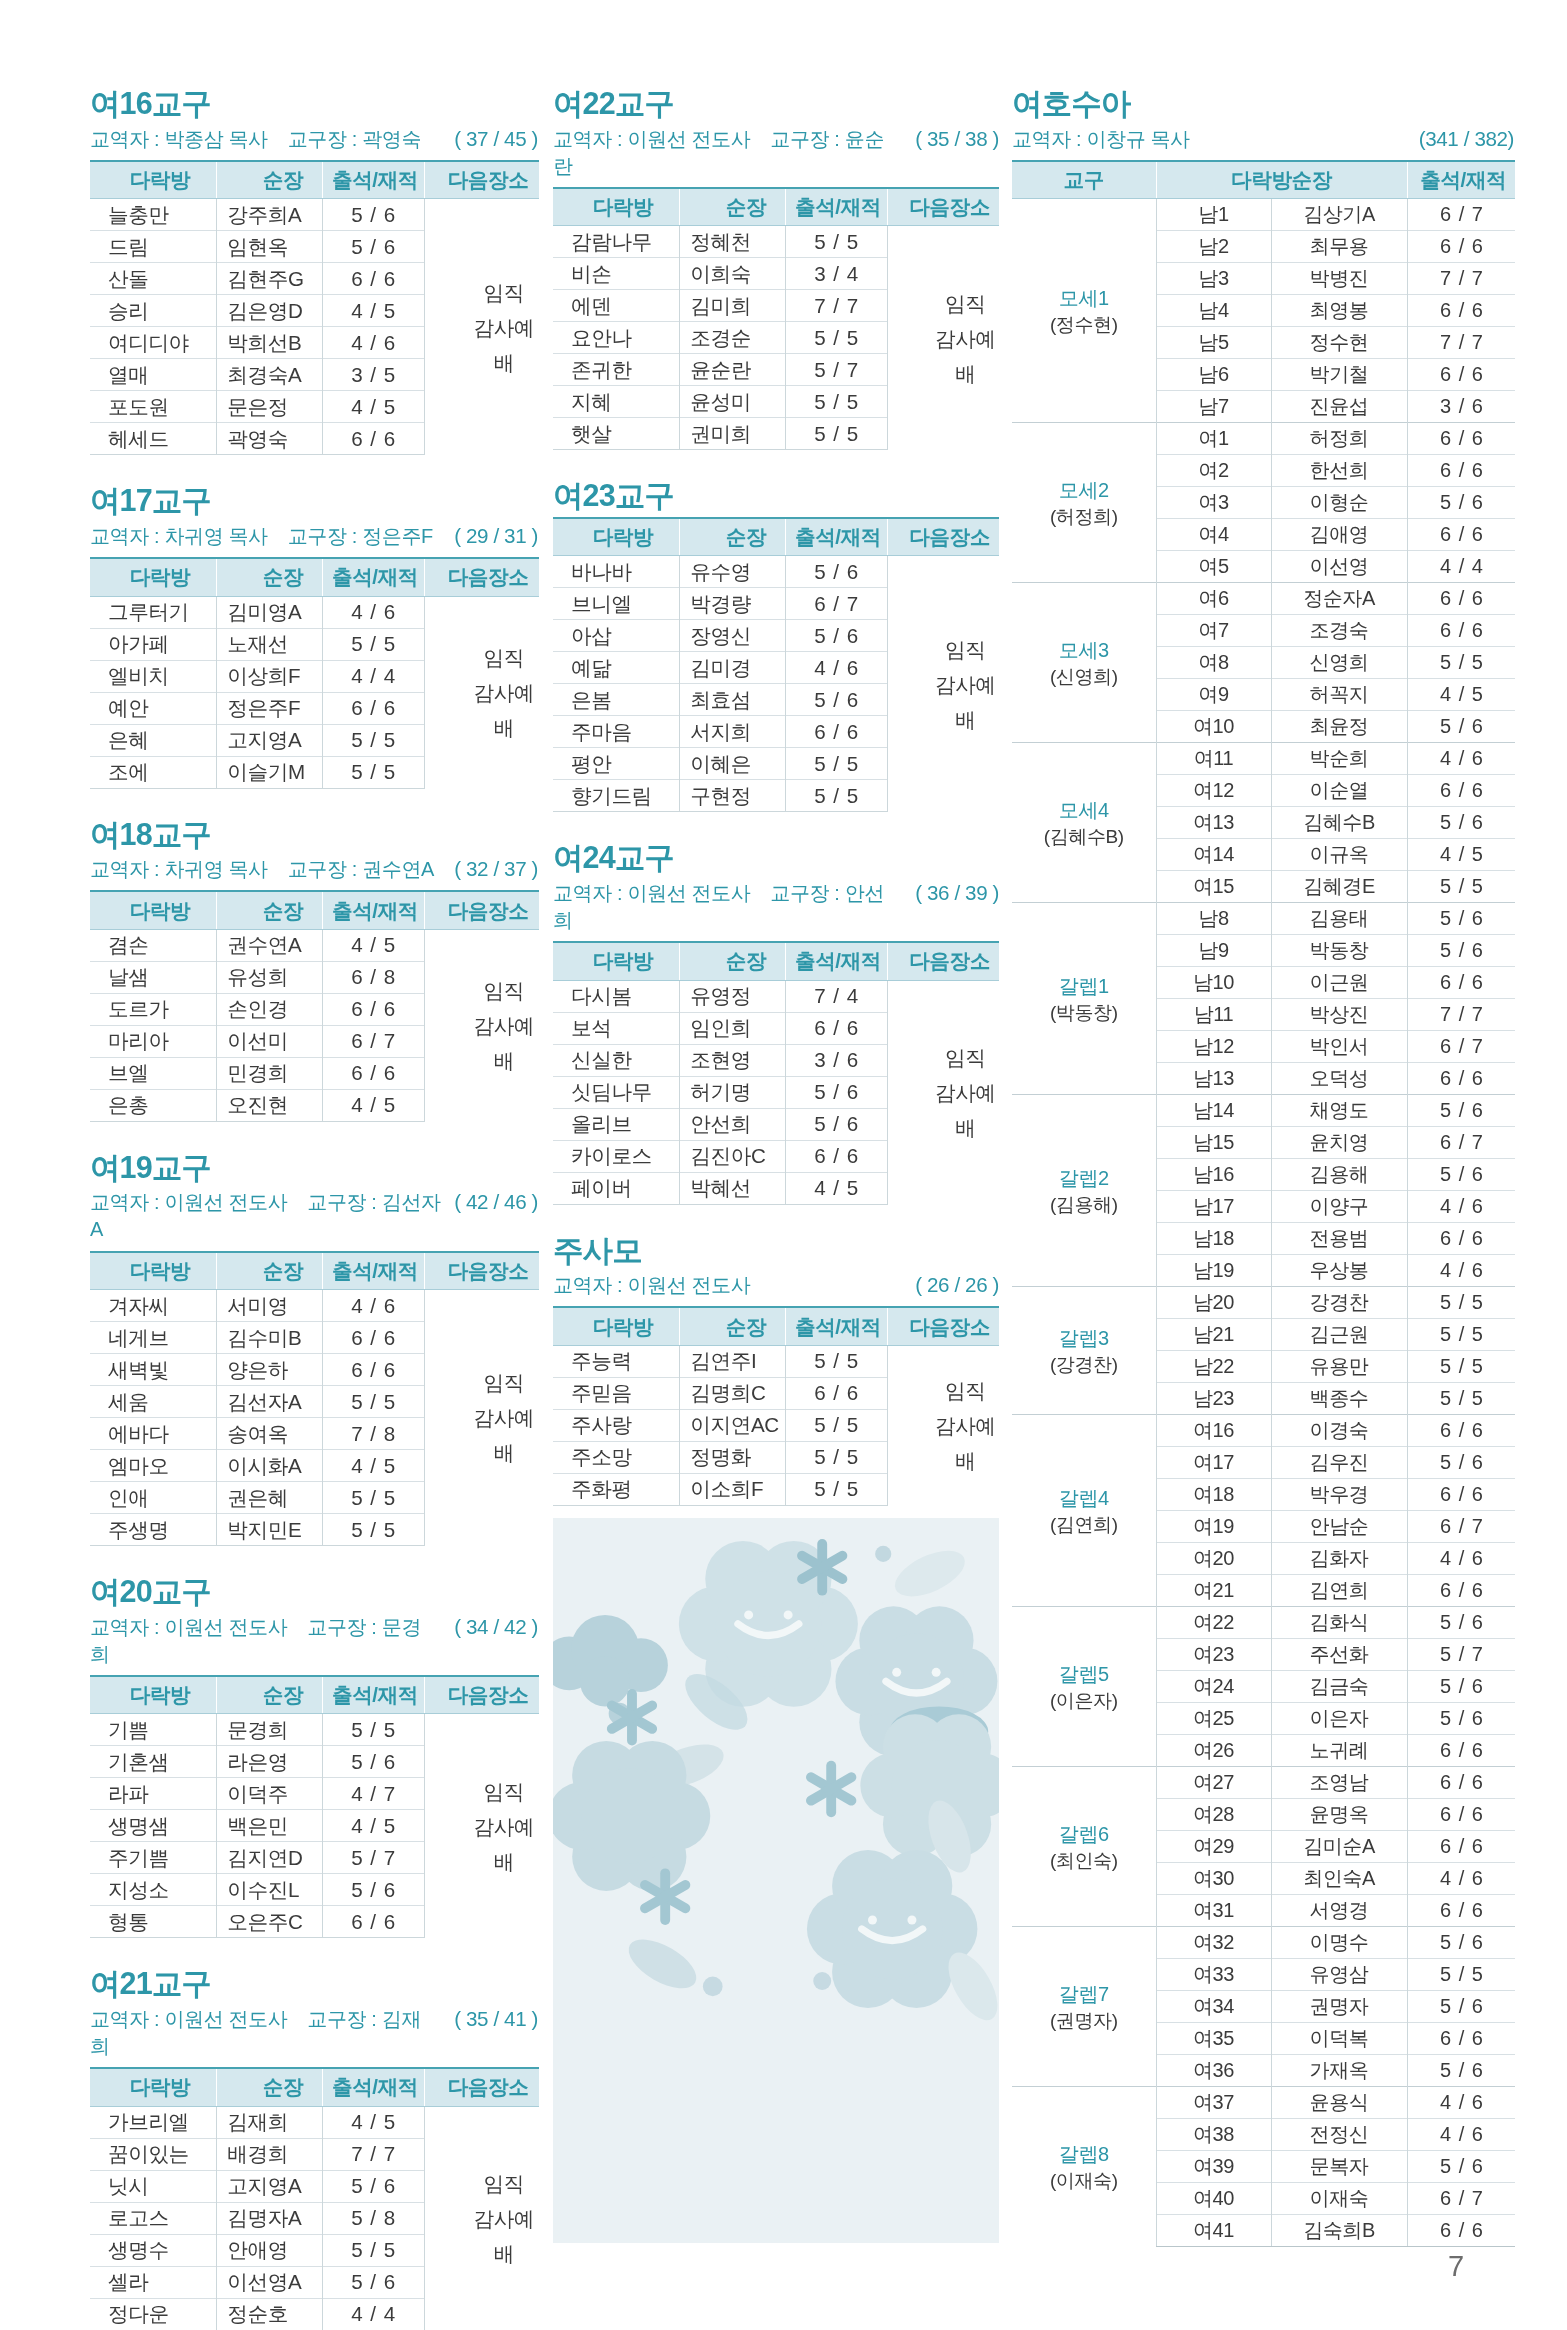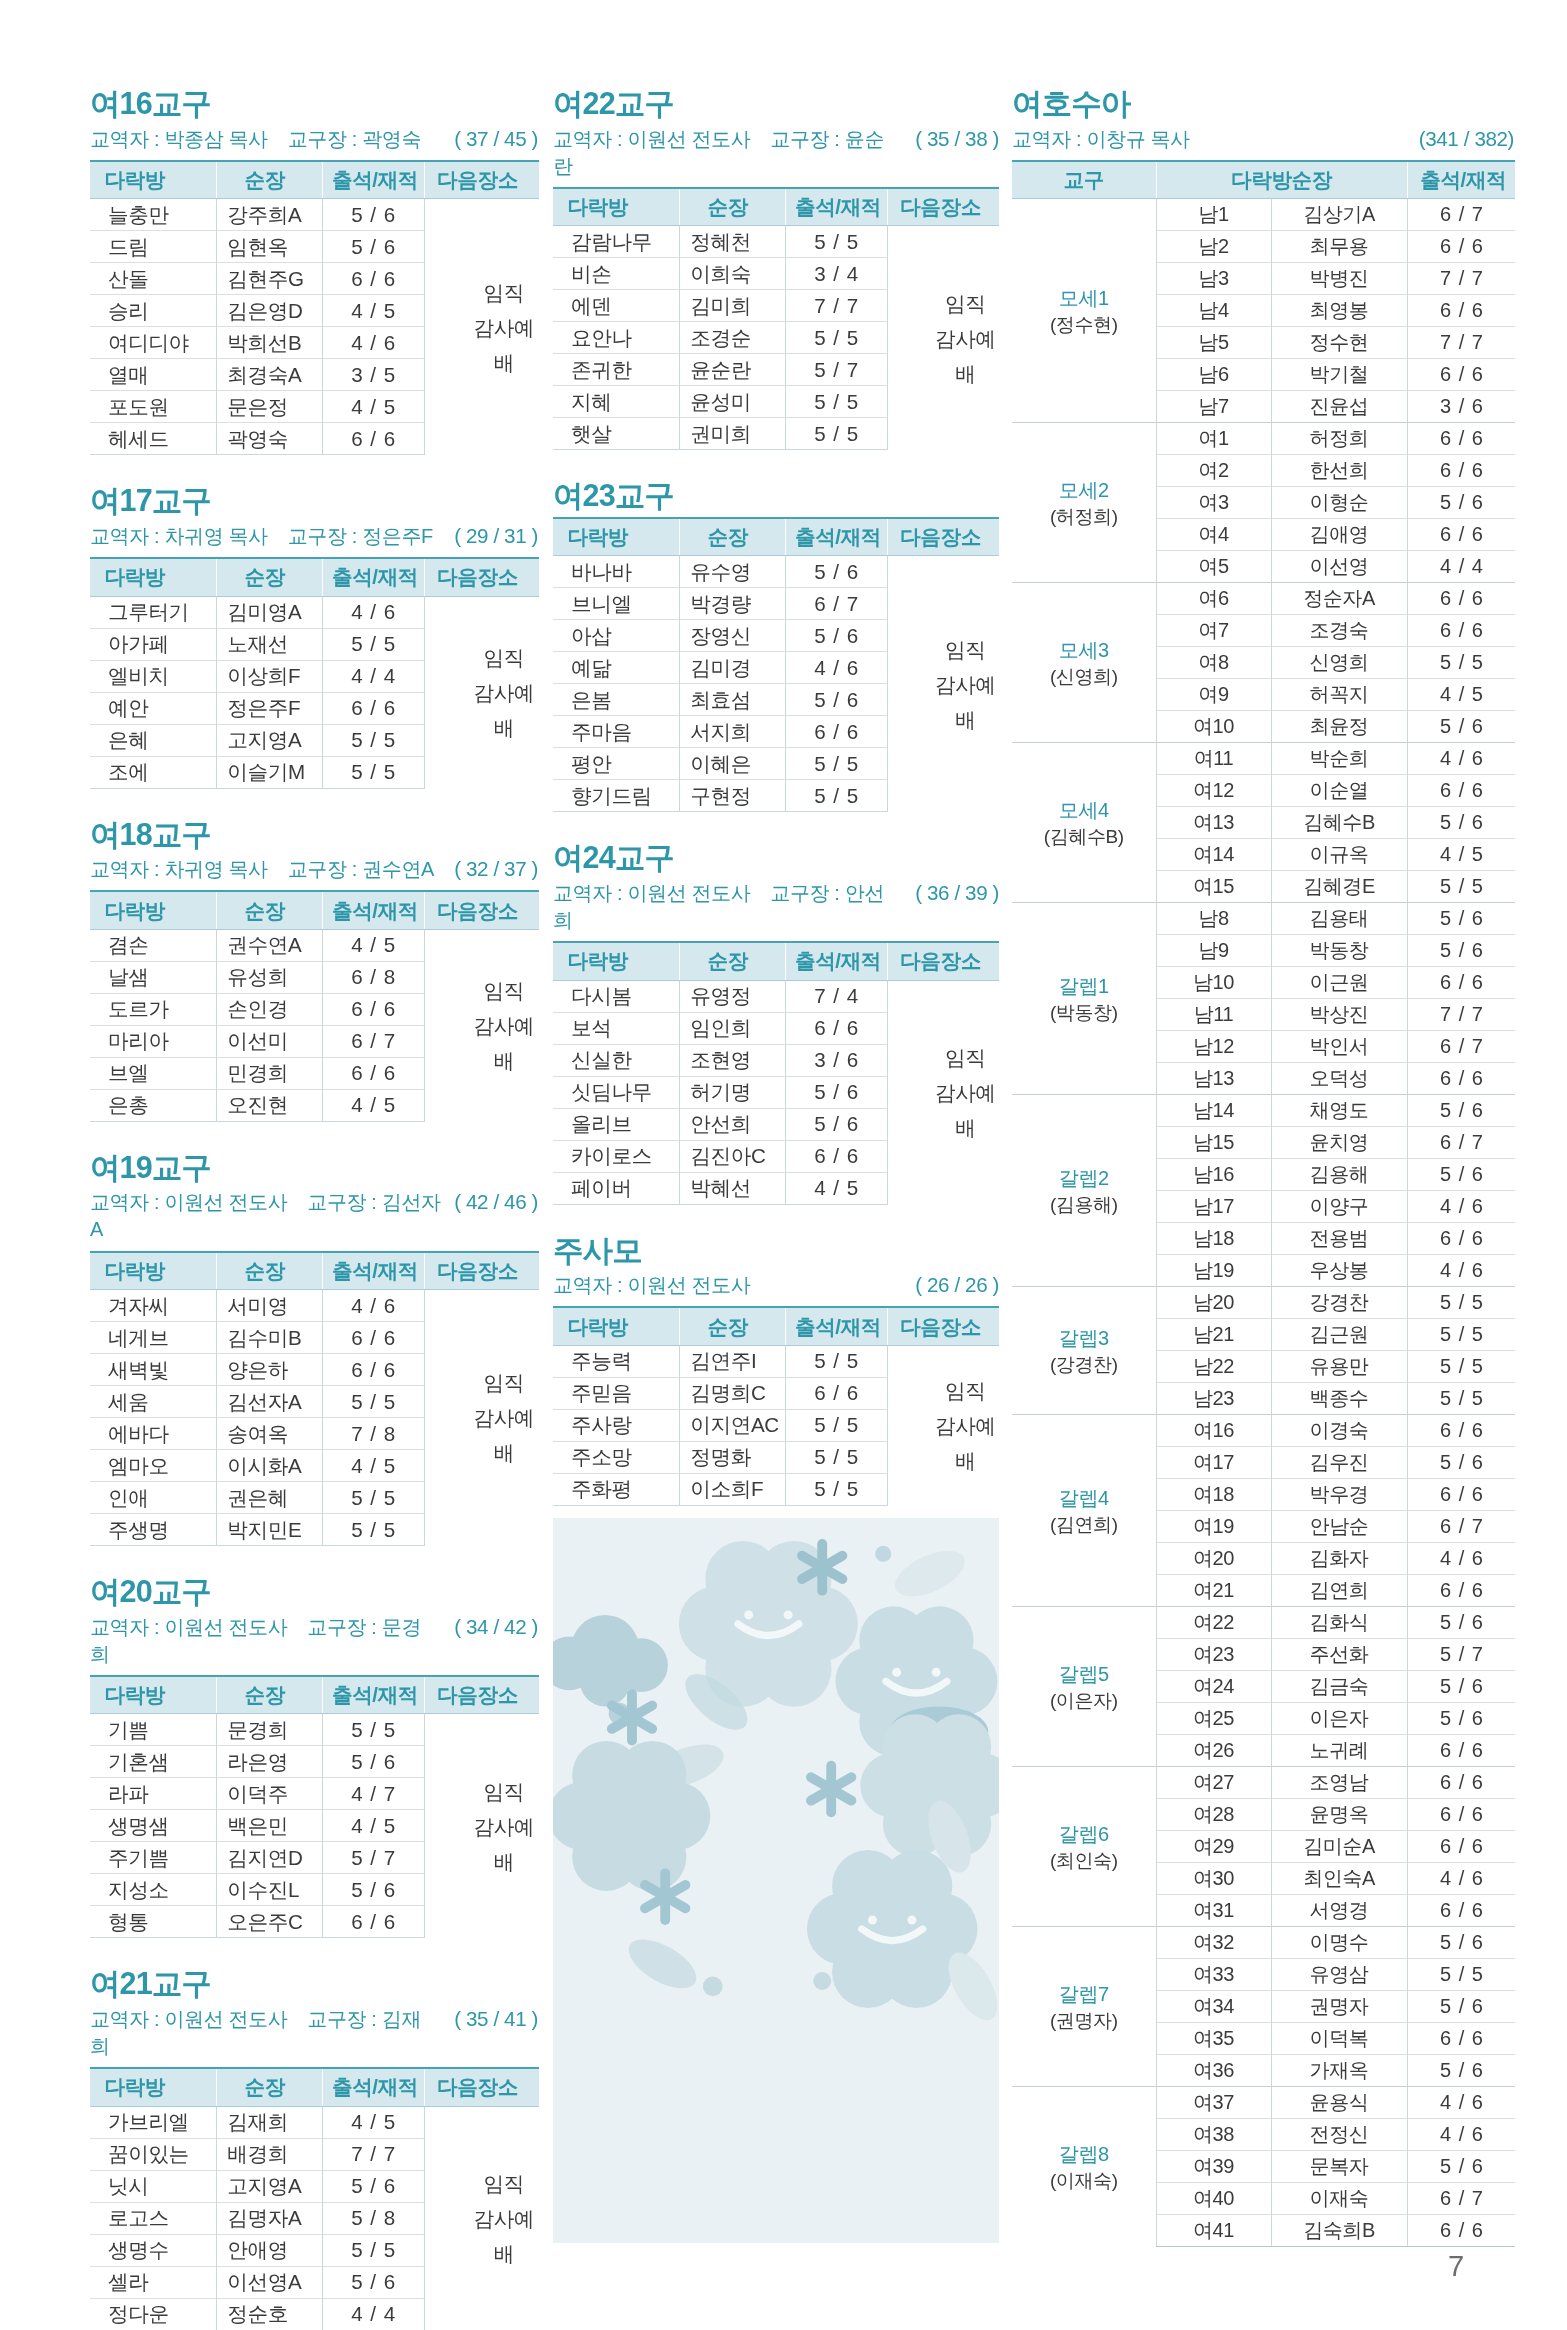--- a/index.html
+++ b/index.html
@@ -22,21 +22,21 @@
   .col-3{left:1012px;width:502px;}
 
   section.district{margin-bottom:27px;}
   .district-title{font-size:30.5px;font-weight:bold;color:var(--accent);letter-spacing:-0.9px;line-height:36px;margin-bottom:3.6px;}
   .district-meta{display:flex;justify-content:space-between;align-items:baseline;color:var(--accent);font-size:20px;line-height:27px;margin-bottom:7.2px;letter-spacing:-0.4px;}
   .meta-label{margin-right:5.4px;}
   .meta-val{margin-right:20px;}
   .meta-count{font-size:20.6px;white-space:nowrap;}
 
   table.roster{width:100%;border-collapse:collapse;table-layout:fixed;border-top:2.7px solid var(--topline);}
-  table.roster thead th{background:var(--head-bg);color:var(--accent);font-size:20.6px;font-weight:bold;height:38px;text-align:left;border-bottom:1.8px solid var(--underhead);border-left:1.8px solid #ffffff;letter-spacing:-0.4px;}
+  table.roster thead th{background:var(--head-bg);color:var(--accent);font-size:20.6px;font-weight:bold;height:38px;text-align:center;border-bottom:1.8px solid var(--underhead);border-left:1.8px solid #ffffff;letter-spacing:-0.4px;}
   table.roster thead th:first-child{border-left:none;}
   th.h-room{padding-left:14.4px;}
   th.h-leader{padding-left:28px;}
   th.h-att{text-align:center !important;padding-left:4px;}
   th.h-next{padding-left:12.6px;}
   table.roster tbody td{height:32px;font-size:20.6px;color:var(--ink);letter-spacing:-0.4px;}
   table.roster tbody tr + tr td{border-top:0.9px solid var(--rowline);}
   table.roster tbody tr:last-child td{border-bottom:0.9px solid var(--vline);}
   td.room{padding-left:18px;}
   td.leader{padding-left:10.8px;border-left:0.9px solid var(--vline);}

